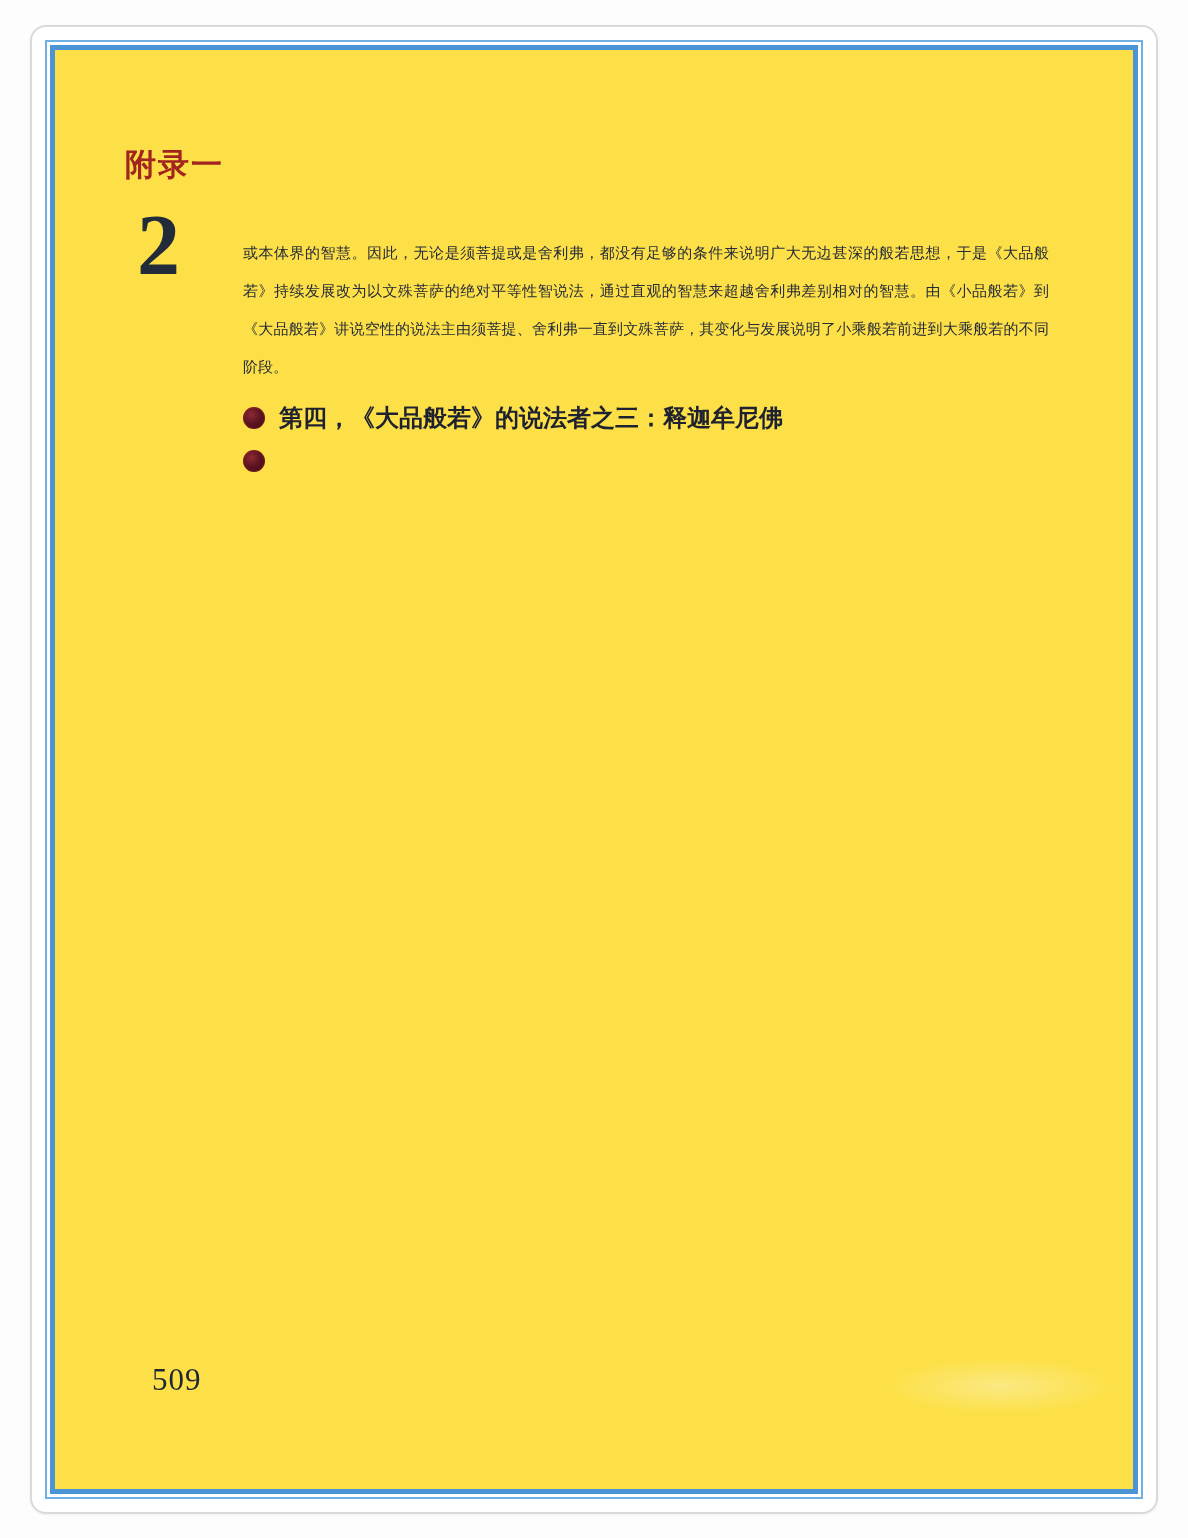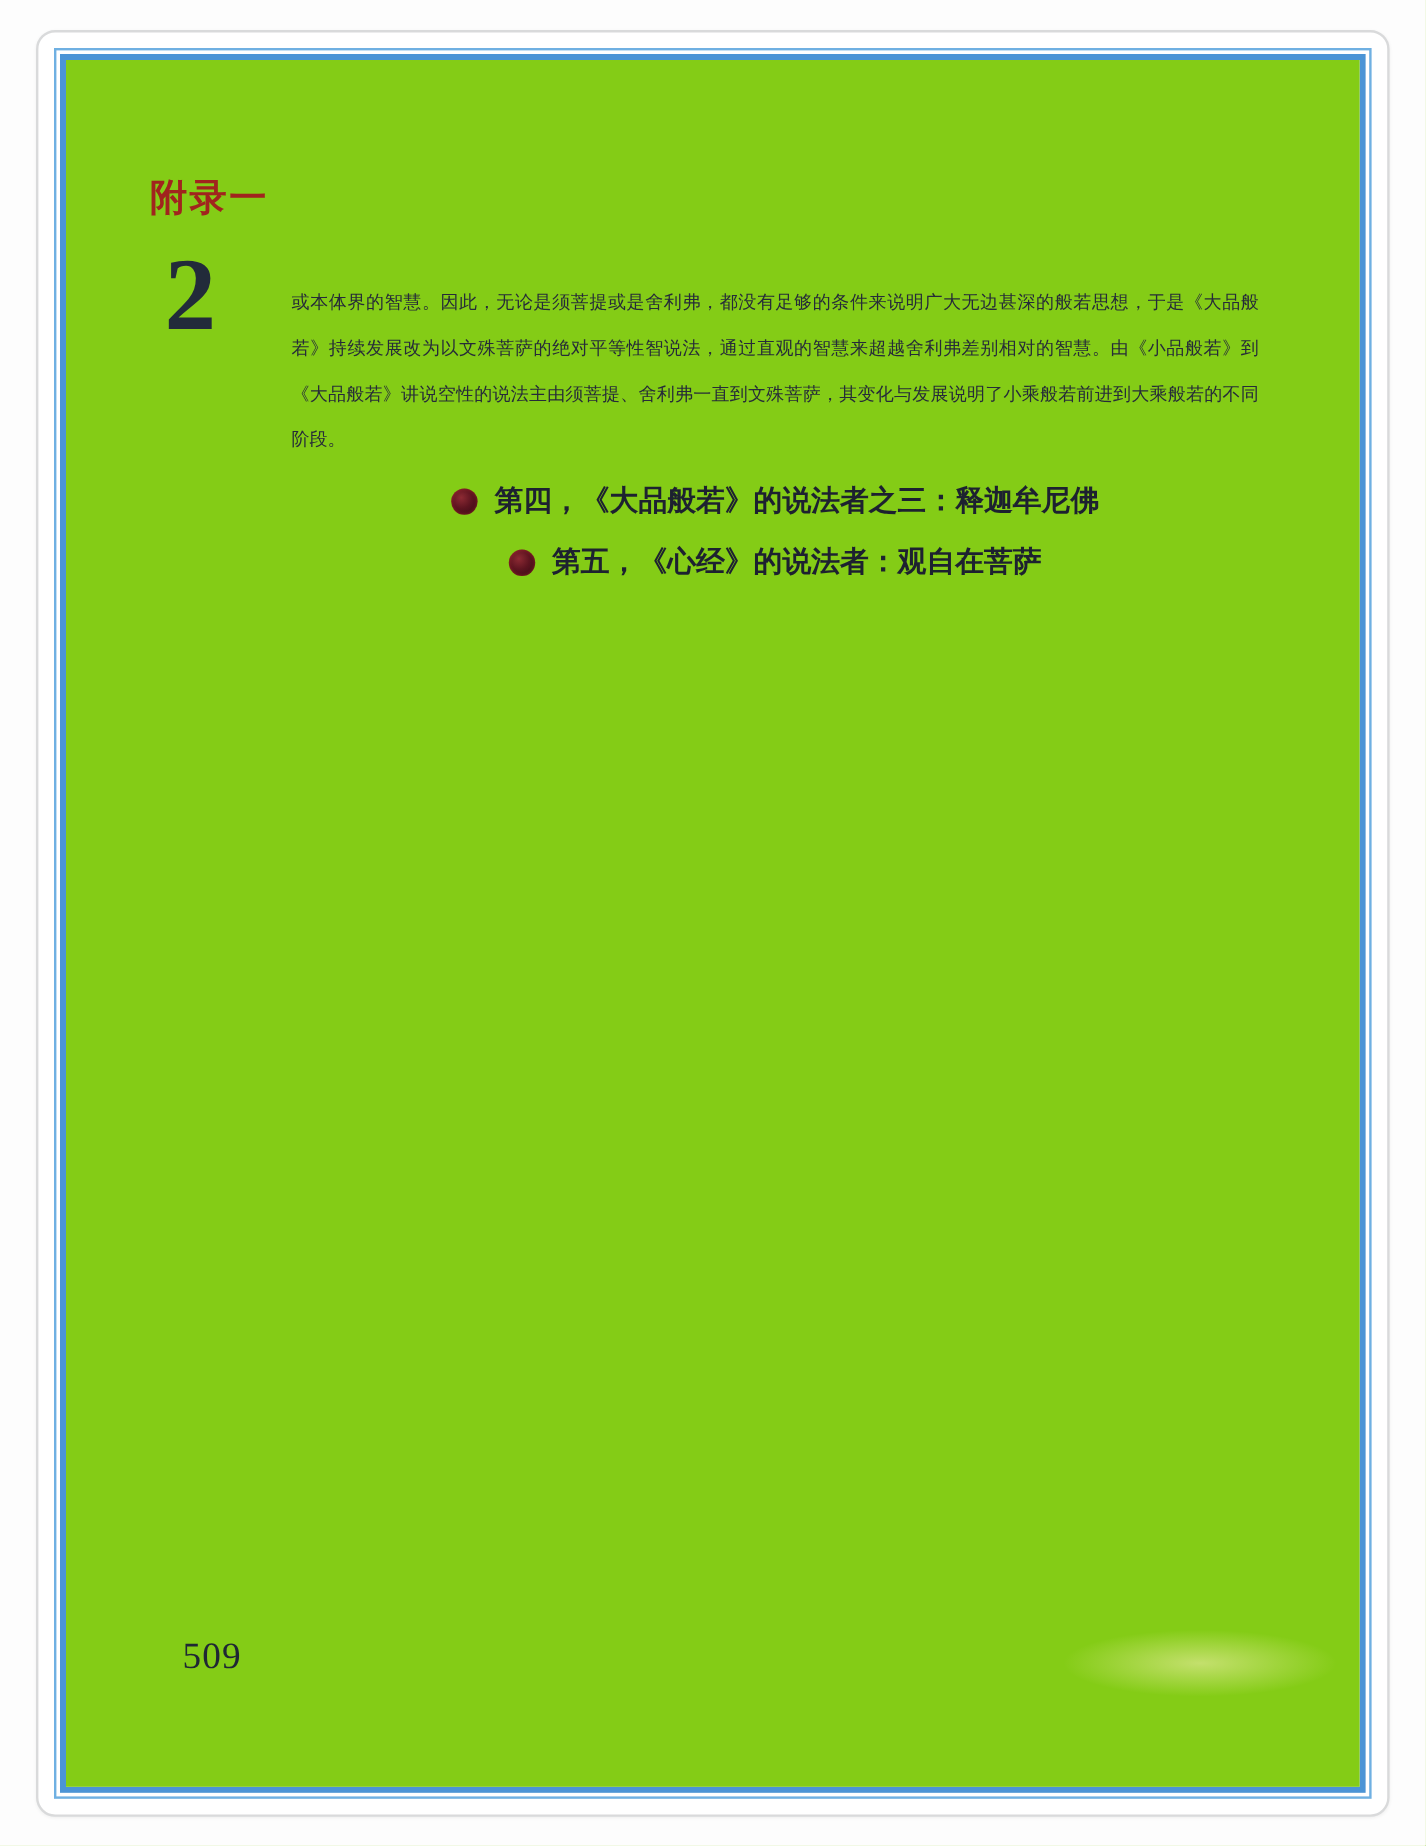--- a/index.html
+++ b/index.html
@@ -32,21 +32,21 @@
   }
   .frame-inner {
     position: absolute;
     inset: 3px;
     border: 5px solid #4b94d6;
     background: #fbf9ec;
   }
   .page {
     position: absolute;
     inset: 0;
-    background: #84cc16;
+    background: #fde047;
   }
   .header-label {
     position: absolute;
     left: 70px; top: 94px;
     font-size: 31px;
     font-weight: bold;
     color: #a1241e;
     letter-spacing: 2px;
   }
   .chapter-number {
@@ -73,21 +73,20 @@
   }
   p.indent { text-indent: 2em; }
   .section-heading {
     display: flex;
     align-items: center;
     margin: 13px 0 3px 0;
     line-height: 38px;
     font-size: 24px;
     font-weight: bold;
     color: #1d2130;
-    justify-content: center;
   }
   .bullet {
     flex: 0 0 auto;
     width: 22px; height: 22px;
     margin-right: 14px;
     border-radius: 50%;
     background: radial-gradient(circle at 38% 35%, #8d2a33 0%, #5d1420 45%, #2e0a12 100%);
     box-shadow: inset 0 0 3px rgba(255,60,60,0.45);
   }
   .page-number {
@@ -125,21 +124,20 @@
             <p class="body">或本体界的智慧。因此，无论是须菩提或是舍利弗，都没有足够的条件来说明广大无边甚深的般若思想，于是《大品般若》持续发展改为以文殊菩萨的绝对平等性智说法，通过直观的智慧来超越舍利弗差别相对的智慧。由《小品般若》到《大品般若》讲说空性的说法主由须菩提、舍利弗一直到文殊菩萨，其变化与发展说明了小乘般若前进到大乘般若的不同阶段。</p>
 
             <div class="section-heading">
               <span class="bullet"></span>
               <span>第四，《大品般若》的说法者之三：释迦牟尼佛</span>
             </div>
 
 
             <div class="section-heading">
               <span class="bullet"></span>
-              <span>第五，《心经》的说法者：观自在菩萨</span>
             </div>
 
 
 
           </div>
 
           <div class="page-number">509</div>
 
           <div class="stain"></div>
 

